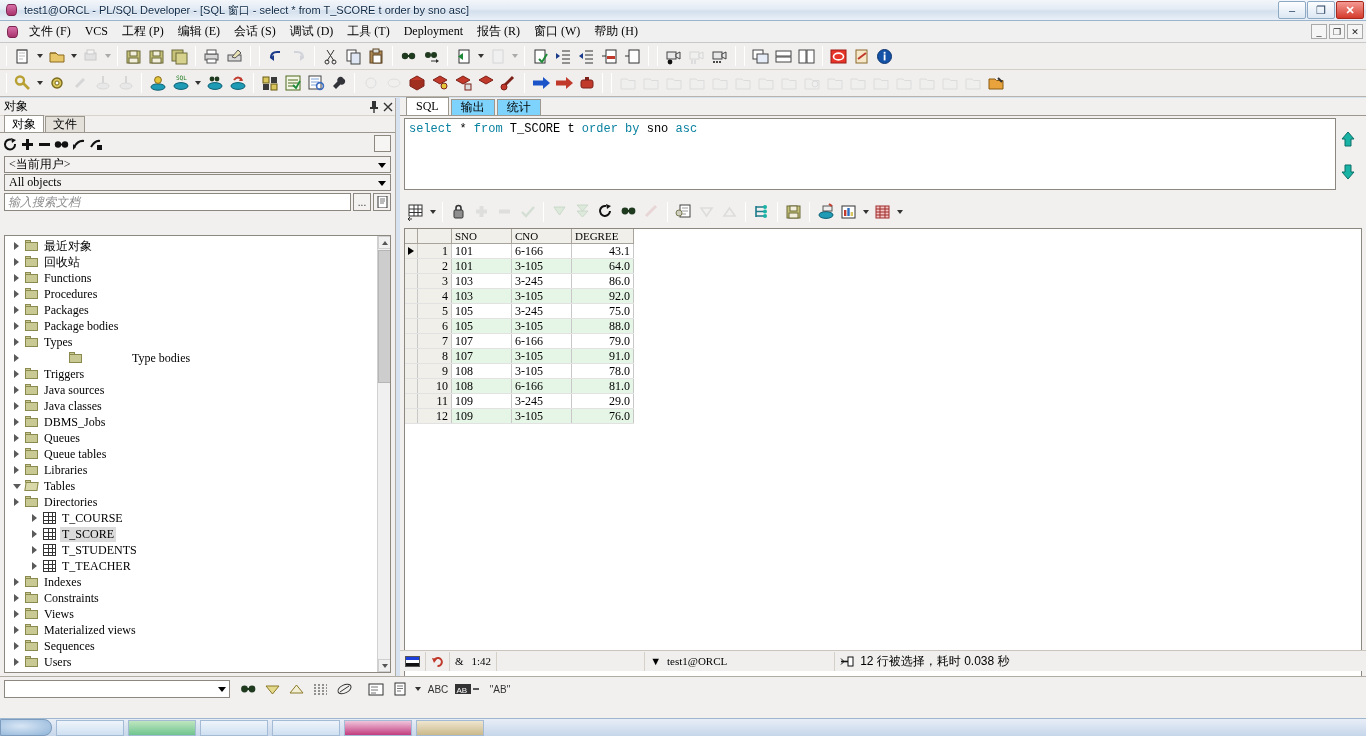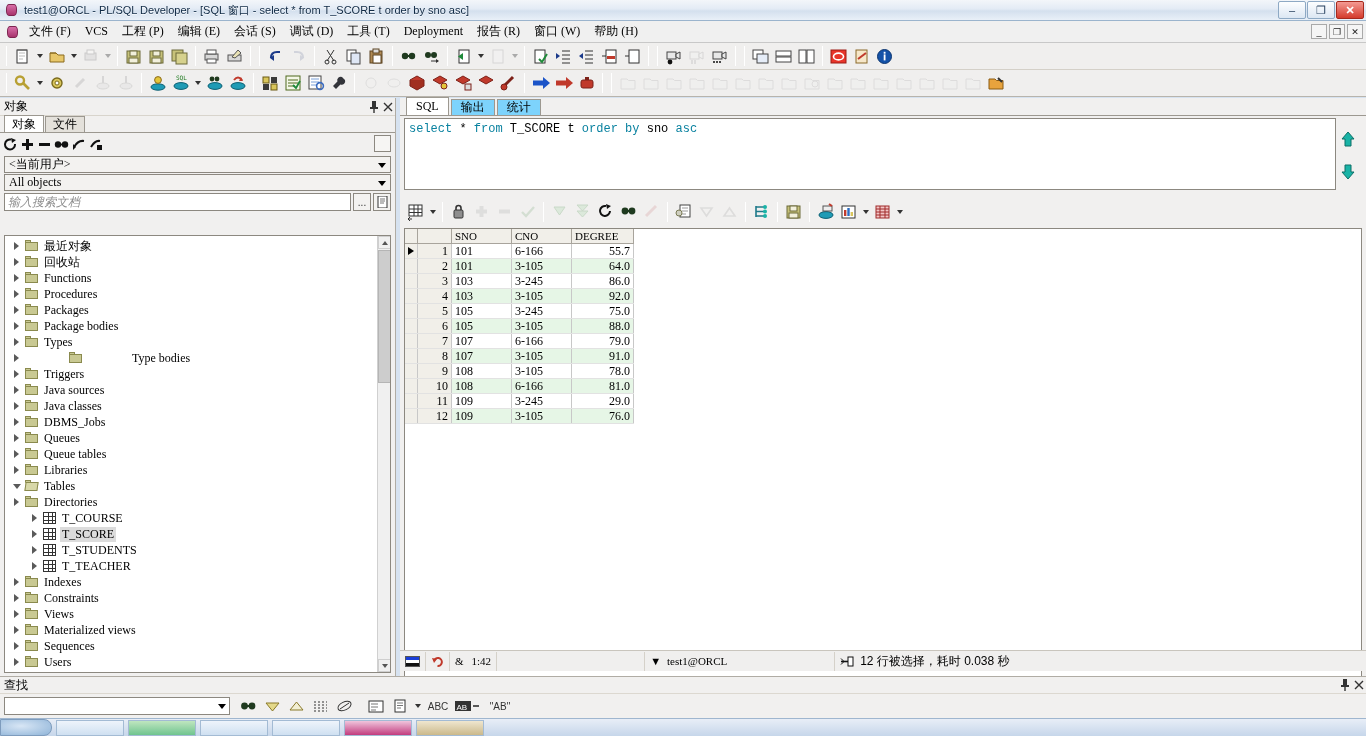--- a/index.html
+++ b/index.html
@@ -1347,21 +1347,21 @@
             <th class="col-cno">CNO</th>
             <th class="col-deg">DEGREE</th>
           </tr>
         </thead>
         <tbody id="gridBody">
             <tr class="">
               <td class="marker"><i></i></td>
               <td class="idx">1</td>
               <td class="col-sno">101</td>
               <td class="col-cno">6-166</td>
-              <td class="col-degree num">55.7</td>
+              <td class="col-degree num">43.1</td>
             </tr>
             <tr class="alt">
               <td class="marker"></td>
               <td class="idx">2</td>
               <td class="col-sno">101</td>
               <td class="col-cno">3-105</td>
               <td class="col-degree num">64.0</td>
             </tr>
             <tr class="">
               <td class="marker"></td>
@@ -1465,35 +1465,20 @@
       <svg width="14" height="13">
           <path d="M1 6.5 L8 6.5" stroke="#111" stroke-width="1.6"></path>
           <path d="M1 3.5 L4 6.5 L1 9.5" fill="none" stroke="#111"></path>
           <rect x="8" y="2" width="5" height="9" fill="#fff" stroke="#111"></rect>
         </svg>
       <span class="sb-txt cn" style="margin-left:6px">12 行被选择，耗时 0.038 秒</span>
     </div>
   </div>
 
   <div class="findpanel">
-    <div class="find-title">
-      <div class="lbl">查找</div>
-      <div class="btn">
-        <svg width="10" height="12">
-            <rect x="3" y="0" width="4" height="7" fill="#333"></rect>
-            <rect x="1" y="6" width="8" height="2" fill="#333"></rect>
-            <rect x="4.3" y="8" width="1.4" height="4" fill="#333"></rect>
-          </svg>
-      </div>
-      <div class="btn">
-        <svg width="10" height="10">
-            <path d="M1 1 L9 9 M9 1 L1 9" stroke="#333" stroke-width="1.4"></path>
-          </svg>
-      </div>
-    </div>
     <div class="find-row">
       <div class="find-combo">
         <span style="padding-left:3px"></span>
         <span class="arrow"></span>
       </div>
       <div class="fb">
           <svg width="17" height="14">
             <circle cx="4.5" cy="7" r="3.4" fill="#1f3a1f"></circle>
             <circle cx="12" cy="7" r="3.4" fill="#1f3a1f"></circle>
             <rect x="7" y="6" width="2.4" height="2" fill="#1f3a1f"></rect>

